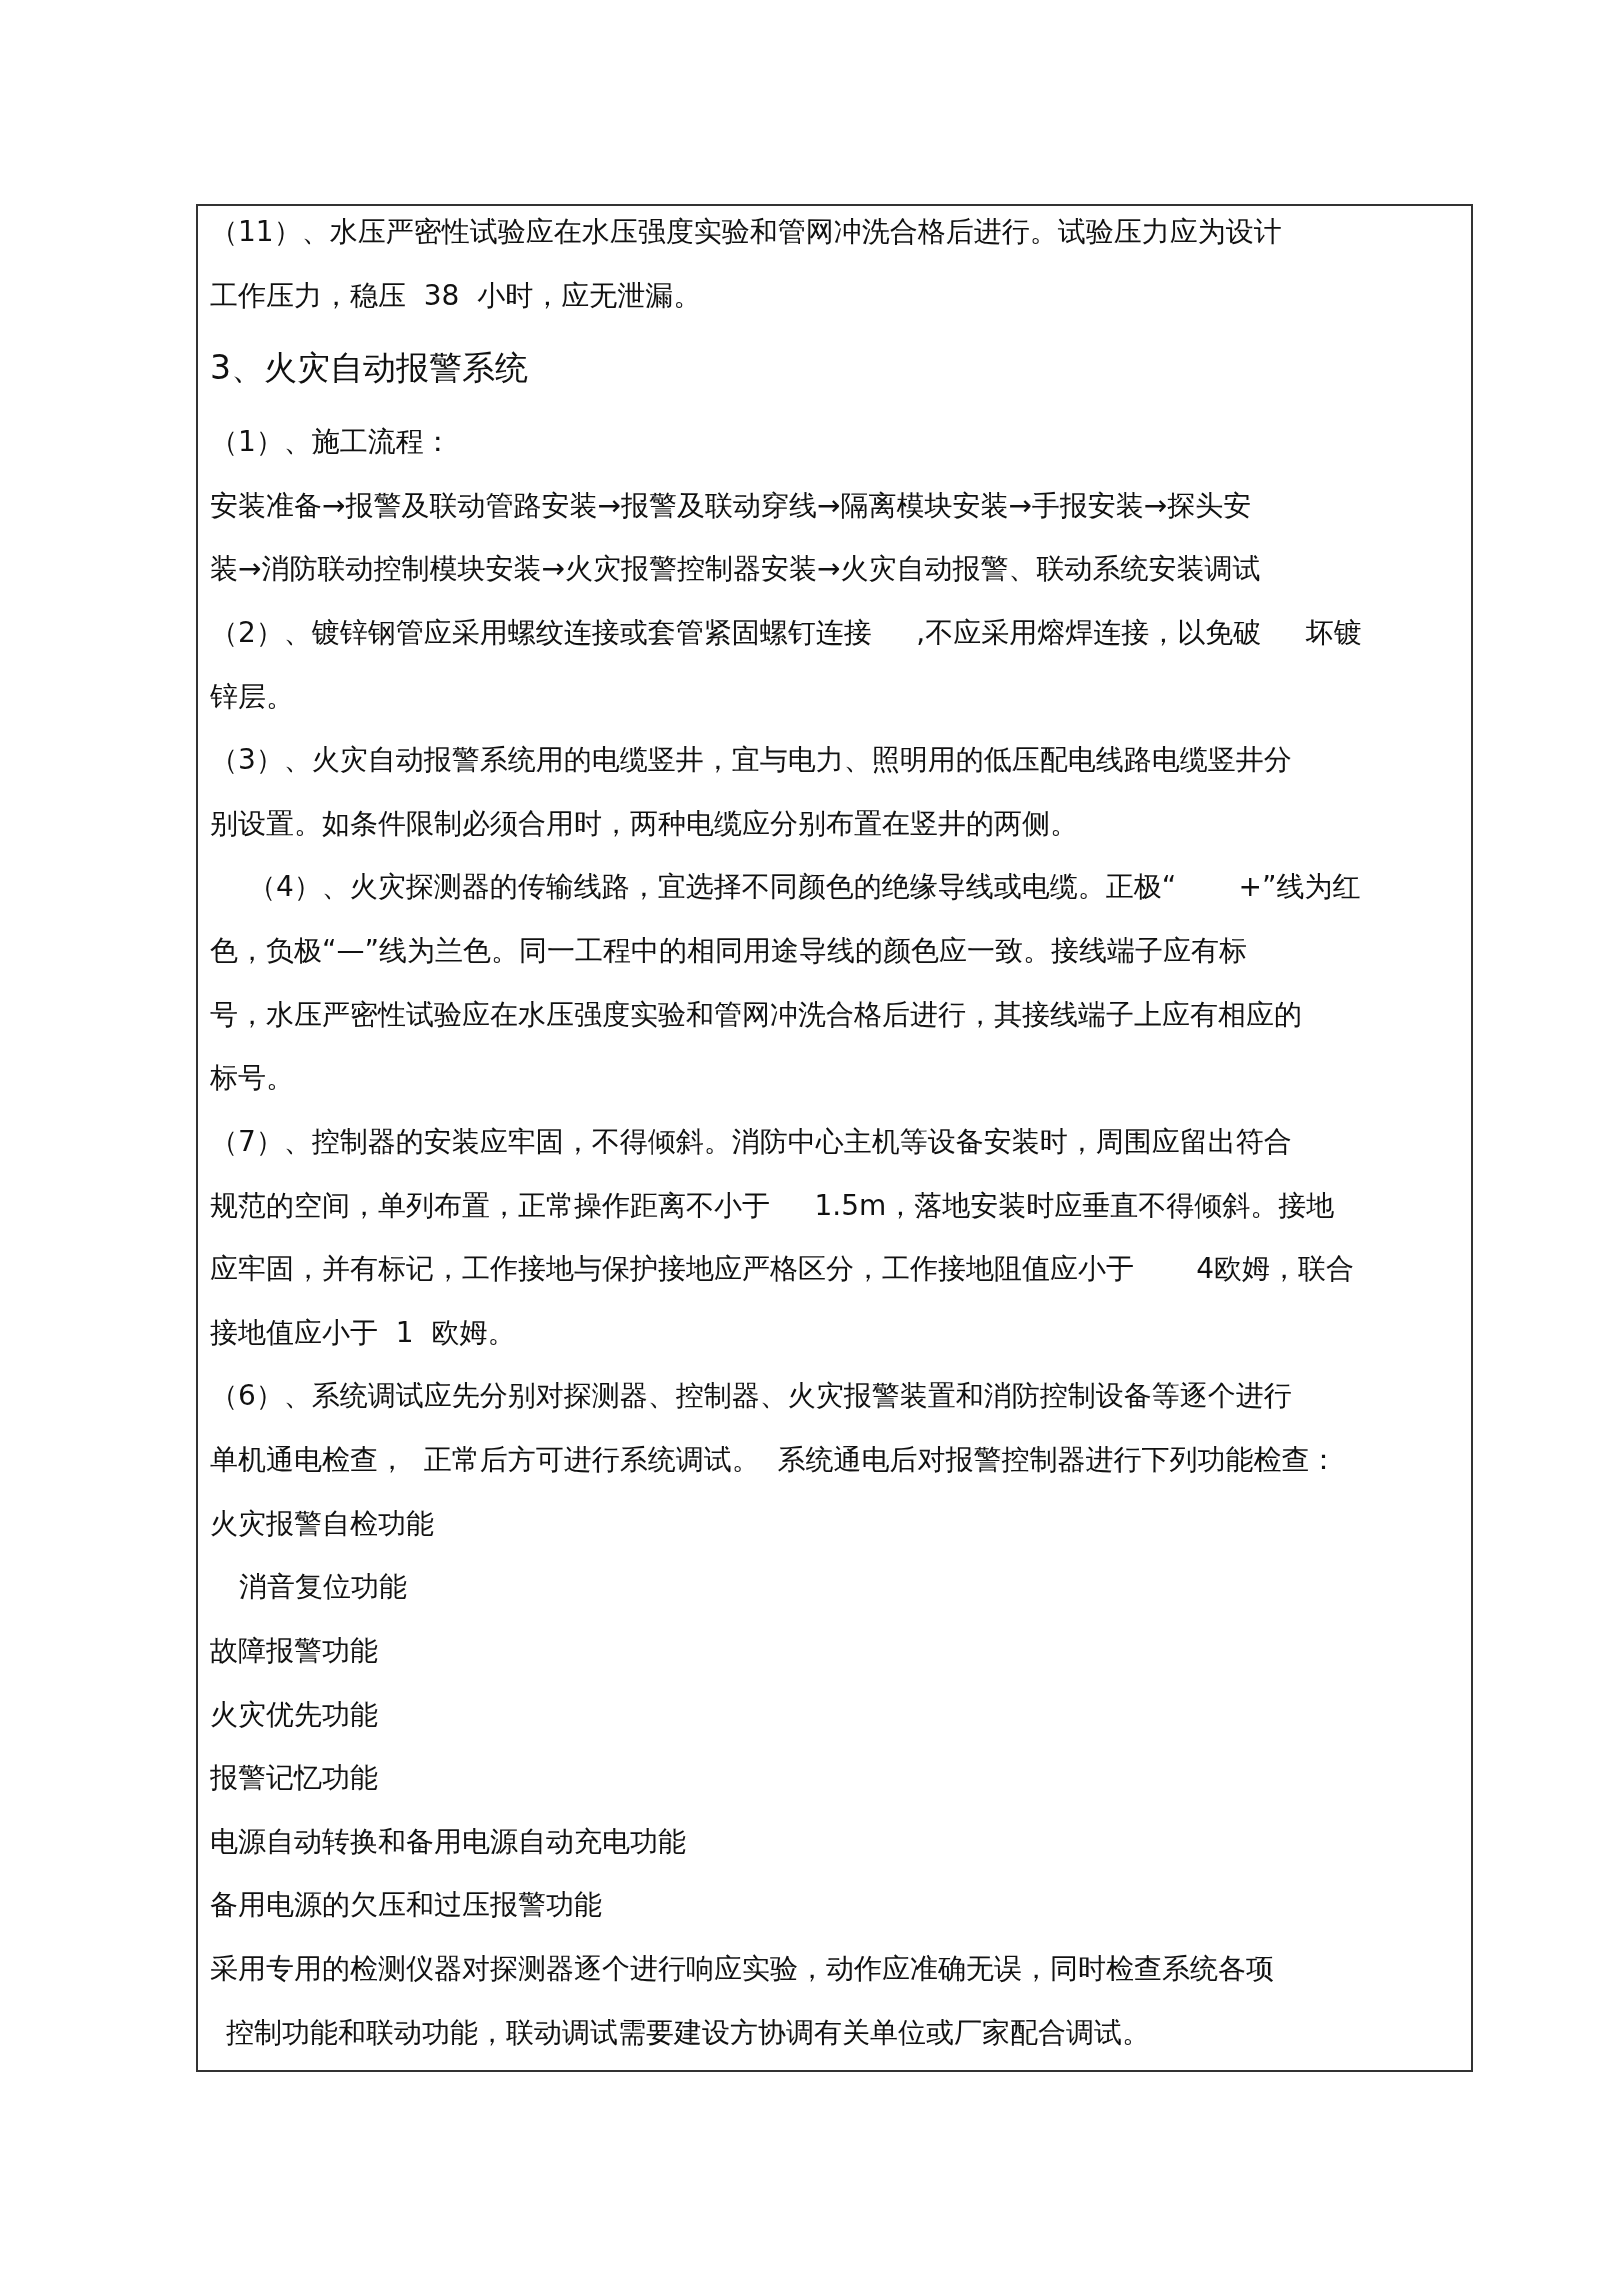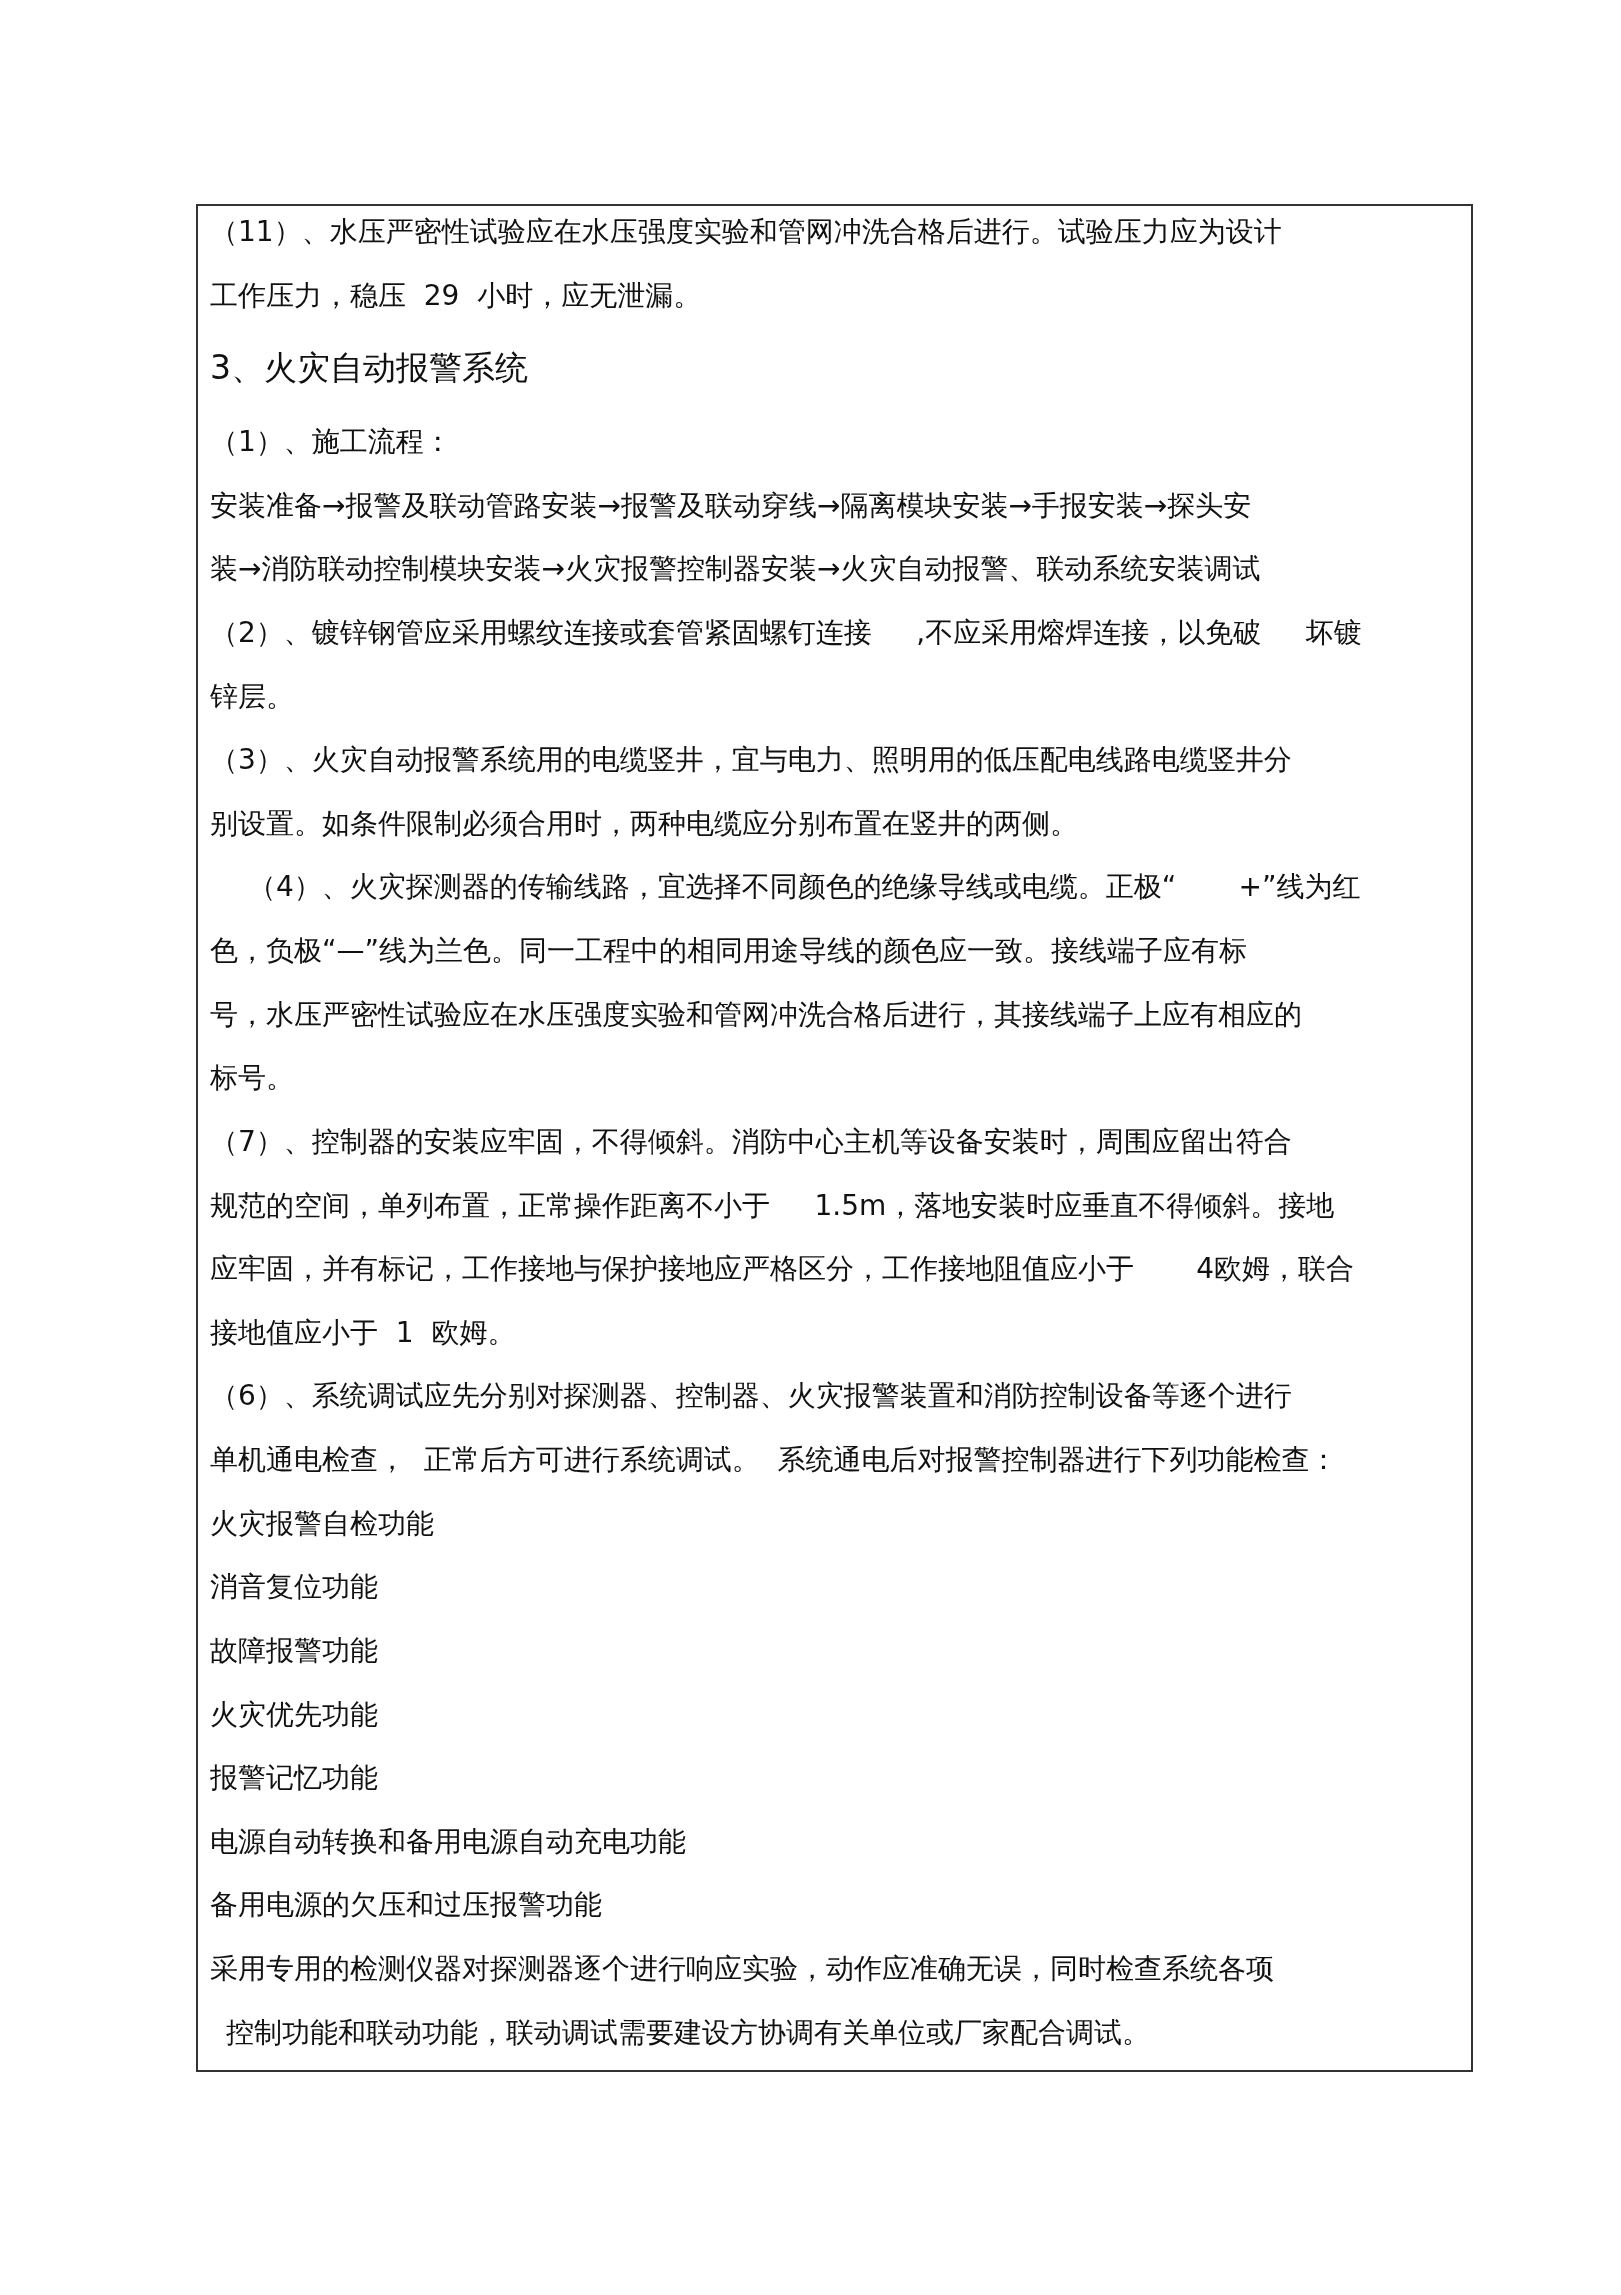--- a/index.html
+++ b/index.html
@@ -11,41 +11,41 @@
           white-space: pre; letter-spacing: 0px; }
   .heading { font-size: 33px; }
 </style>
 </head>
 <body>
 
 <div class="box"></div>
 
 <div id="lines">
   <div class="line" style="top: 213px;">（11）、水压严密性试验应在水压强度实验和管网冲洗合格后进行。试验压力应为设计</div>
-  <div class="line" style="top: 277px;">工作压力，稳压  29  小时，应无泄漏。</div>
+  <div class="line" style="top: 277px;">工作压力，稳压  38  小时，应无泄漏。</div>
   <div class="line heading" style="top: 349px;">3、火灾自动报警系统</div>
   <div class="line" style="top: 423px;">（1）、施工流程：</div>
   <div class="line" style="top: 487px;">安装准备→报警及联动管路安装→报警及联动穿线→隔离模块安装→手报安装→探头安</div>
   <div class="line" style="top: 550px;">装→消防联动控制模块安装→火灾报警控制器安装→火灾自动报警、联动系统安装调试</div>
   <div class="line" style="top: 614px;">（2）、镀锌钢管应采用螺纹连接或套管紧固螺钉连接     ,不应采用熔焊连接，以免破     坏镀</div>
   <div class="line" style="top: 678px;">锌层。</div>
   <div class="line" style="top: 741px;">（3）、火灾自动报警系统用的电缆竖井，宜与电力、照明用的低压配电线路电缆竖井分</div>
   <div class="line" style="top: 805px;">别设置。如条件限制必须合用时，两种电缆应分别布置在竖井的两侧。</div>
   <div class="line" style="top: 868px; margin-left: 38px;">（4）、火灾探测器的传输线路，宜选择不同颜色的绝缘导线或电缆。正极“       +”线为红</div>
   <div class="line" style="top: 932px;">色，负极“—”线为兰色。同一工程中的相同用途导线的颜色应一致。接线端子应有标</div>
   <div class="line" style="top: 996px;">号，水压严密性试验应在水压强度实验和管网冲洗合格后进行，其接线端子上应有相应的</div>
   <div class="line" style="top: 1059px;">标号。</div>
   <div class="line" style="top: 1123px;">（7）、控制器的安装应牢固，不得倾斜。消防中心主机等设备安装时，周围应留出符合</div>
   <div class="line" style="top: 1187px;">规范的空间，单列布置，正常操作距离不小于     1.5m，落地安装时应垂直不得倾斜。接地</div>
   <div class="line" style="top: 1250px;">应牢固，并有标记，工作接地与保护接地应严格区分，工作接地阻值应小于       4欧姆，联合</div>
   <div class="line" style="top: 1314px;">接地值应小于  1  欧姆。</div>
   <div class="line" style="top: 1377px;">（6）、系统调试应先分别对探测器、控制器、火灾报警装置和消防控制设备等逐个进行</div>
   <div class="line" style="top: 1441px;">单机通电检查，  正常后方可进行系统调试。  系统通电后对报警控制器进行下列功能检查：</div>
   <div class="line" style="top: 1505px;">火灾报警自检功能</div>
-  <div class="line" style="top: 1568px;">消音复位功能</div>
+  <div class="line" style="top: 1568px; margin-left: 29px;">消音复位功能</div>
   <div class="line" style="top: 1632px;">故障报警功能</div>
   <div class="line" style="top: 1696px;">火灾优先功能</div>
   <div class="line" style="top: 1759px;">报警记忆功能</div>
   <div class="line" style="top: 1823px;">电源自动转换和备用电源自动充电功能</div>
   <div class="line" style="top: 1886px;">备用电源的欠压和过压报警功能</div>
   <div class="line" style="top: 1950px;">采用专用的检测仪器对探测器逐个进行响应实验，动作应准确无误，同时检查系统各项</div>
   <div class="line" style="top: 2014px; margin-left: 16px;">控制功能和联动功能，联动调试需要建设方协调有关单位或厂家配合调试。</div>
 </div>
 
 

